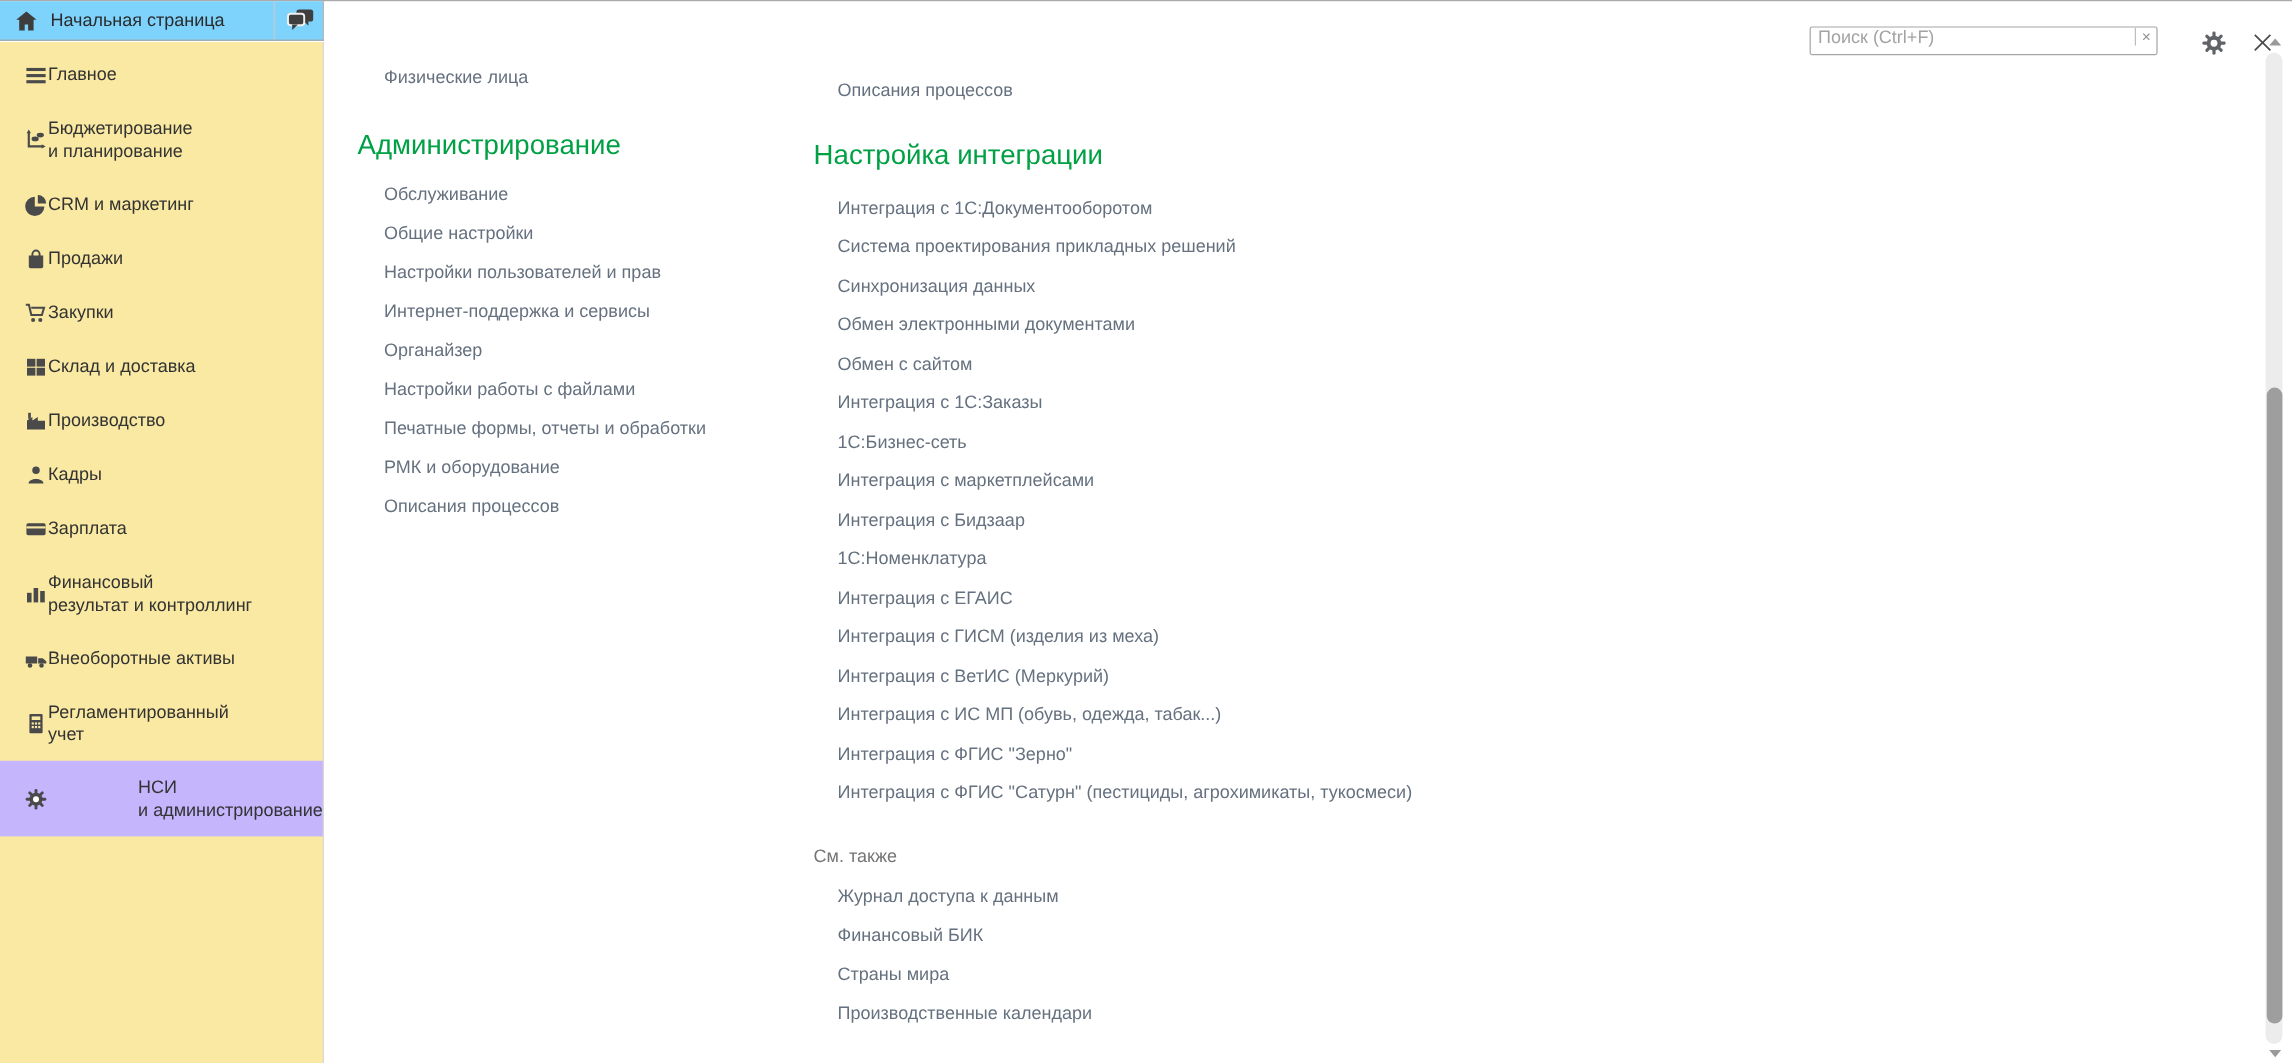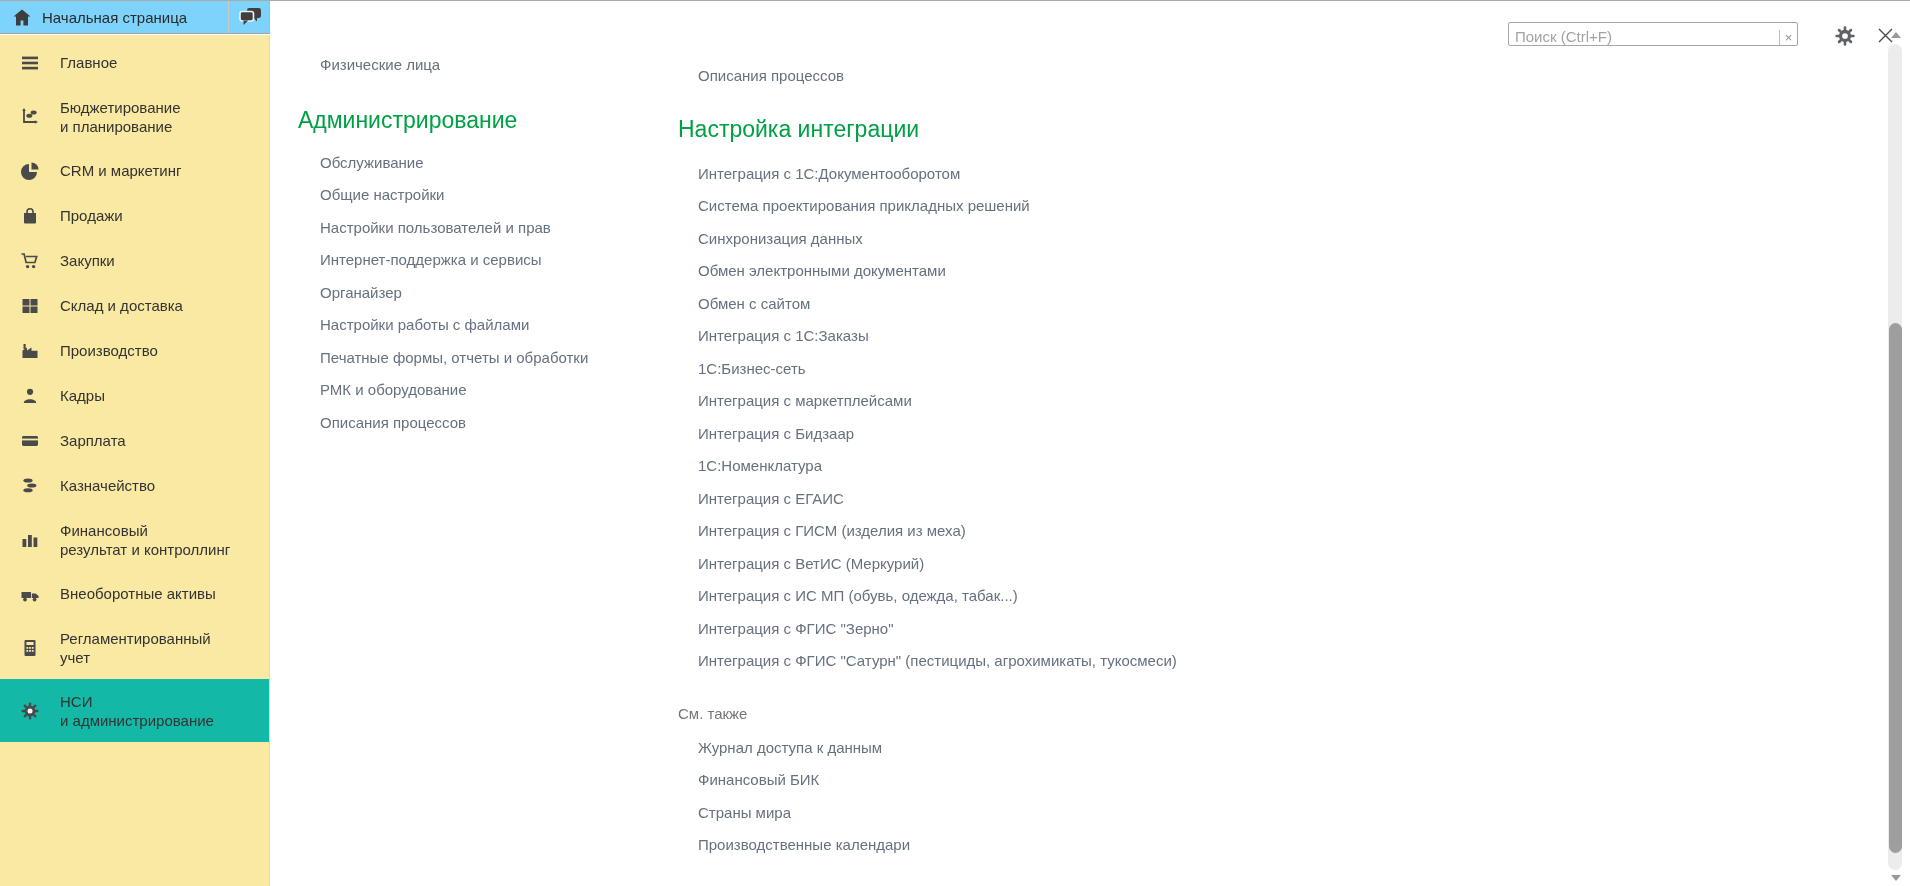--- a/index.html
+++ b/index.html
@@ -17,45 +17,45 @@
     display:flex; align-items:center;
   }
   .home-tab .home-icon { margin-left:13px; display:flex; }
   .home-tab .tab-label { margin-left:11px; font-size:15px; color:#2b2b2b; white-space:nowrap; }
   .tab-divider { position:absolute; left:228px; top:0; bottom:0; width:1px; background:#c9c9c9; }
   .chat-icon-wrap { position:absolute; left:238px; top:5px; display:flex; }
 
   
   .search-box {
     position:absolute; left:1508px; top:22px; width:290px; height:24px;
-    border:1px solid #a6a6a6; border-radius:2px; background:#fff; display:flex; align-items:flex-end;
+    border:1px solid #a6a6a6; border-radius:2px; background:#fff; display:flex; align-items:flex-start;
   }
   .search-input {
     flex:1; border:none; outline:none; padding:0 6px; font-size:15px; color:#444;
     font-family:"Liberation Sans", sans-serif; background:transparent;
   }
   .search-input::placeholder { color:#a3a3a3; opacity:1; }
   .search-clear {
     width:18px; border-left:1px solid #bdbdbd; color:#8f8f8f; font-size:13px;
     display:flex; align-items:center; justify-content:center; cursor:default;
   }
   .gear-btn { position:absolute; left:1834px; top:25px; display:flex; }
   .close-btn { position:absolute; left:1877px; top:27px; display:flex; }
 
   
   .sidebar {
     position:absolute; top:35px; left:0; width:270px; bottom:0;
     background:#f9e9a2; border-right:1px solid #d8d8d8; padding-top:5px;
   }
   .side-item { display:flex; align-items:center; height:45px; cursor:default; }
   .side-item.two-line { height:63px; }
-  .side-item.selected { background:#14b8a6; }
+  .side-item.selected { background:#c4b5fd;justify-content:space-between; }
   .side-item .s-icon { width:20px; height:20px; margin-left:20px; flex:0 0 20px; display:flex; }
   .side-item .s-label {
-    margin-left:20px; font-size:15px; line-height:19px; color:#333333; white-space:pre-line;
+    font-size:15px; line-height:19px; color:#333333; white-space:pre-line;
   }
 
   
   .col { position:absolute; }
   .col1 { left:298px; top:56px; width:370px; }
   .col2 { left:678px; top:67px; width:700px; }
   .link {
     height:32.5px; font-size:15px; color:#66717f; white-space:nowrap; cursor:pointer;
   }
   .col1 .link { padding-left:22px; }
@@ -211,30 +211,20 @@
   <div class="side-item">
     <span class="s-icon">
       <svg width="20" height="20" viewBox="0 0 20 20" fill="#4a4a4a">
           <rect x="2" y="5" width="16" height="10" rx="1.4"></rect>
           <rect x="2" y="7.6" width="16" height="1.8" fill="#f9e9a2"></rect>
         </svg>
     </span>
     <span class="s-label">Зарплата</span>
   </div>
 
-  <div class="side-item">
-    <span class="s-icon">
-      <svg width="20" height="20" viewBox="0 0 20 20" fill="#4a4a4a">
-          <ellipse cx="8" cy="4.6" rx="4.6" ry="2"></ellipse>
-          <ellipse cx="11.8" cy="9.4" rx="4.6" ry="2"></ellipse>
-          <ellipse cx="8" cy="14.2" rx="4.6" ry="2"></ellipse>
-        </svg>
-    </span>
-    <span class="s-label">Казначейство</span>
-  </div>
 
   <div class="side-item two-line">
     <span class="s-icon">
       <svg width="20" height="20" viewBox="0 0 20 20" fill="#4a4a4a">
           <rect x="2.5" y="9" width="3.8" height="8"></rect>
           <rect x="8" y="5" width="3.8" height="12"></rect>
           <rect x="13.5" y="7.5" width="3.8" height="9.5"></rect>
         </svg>
     </span>
     <span class="s-label">Финансовый

